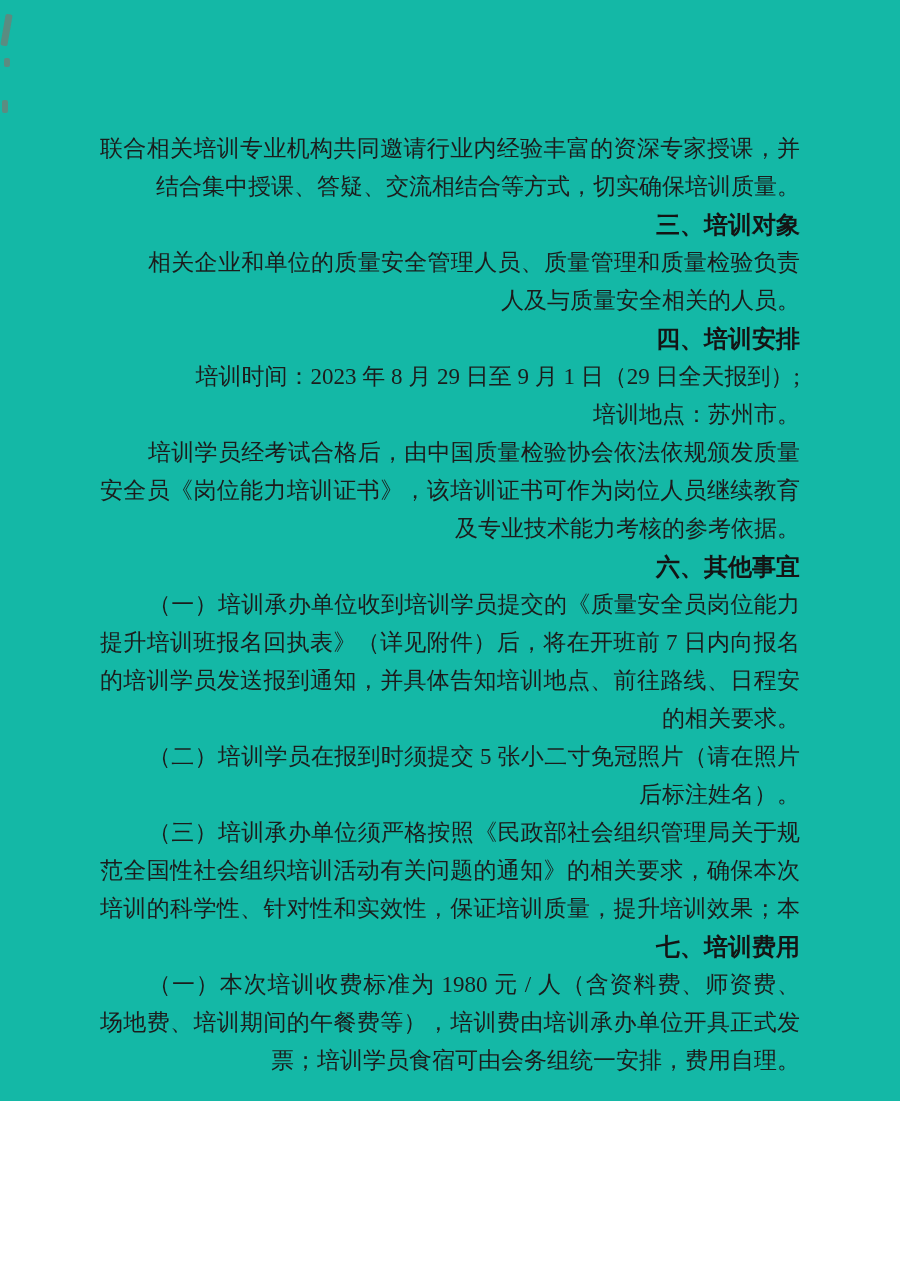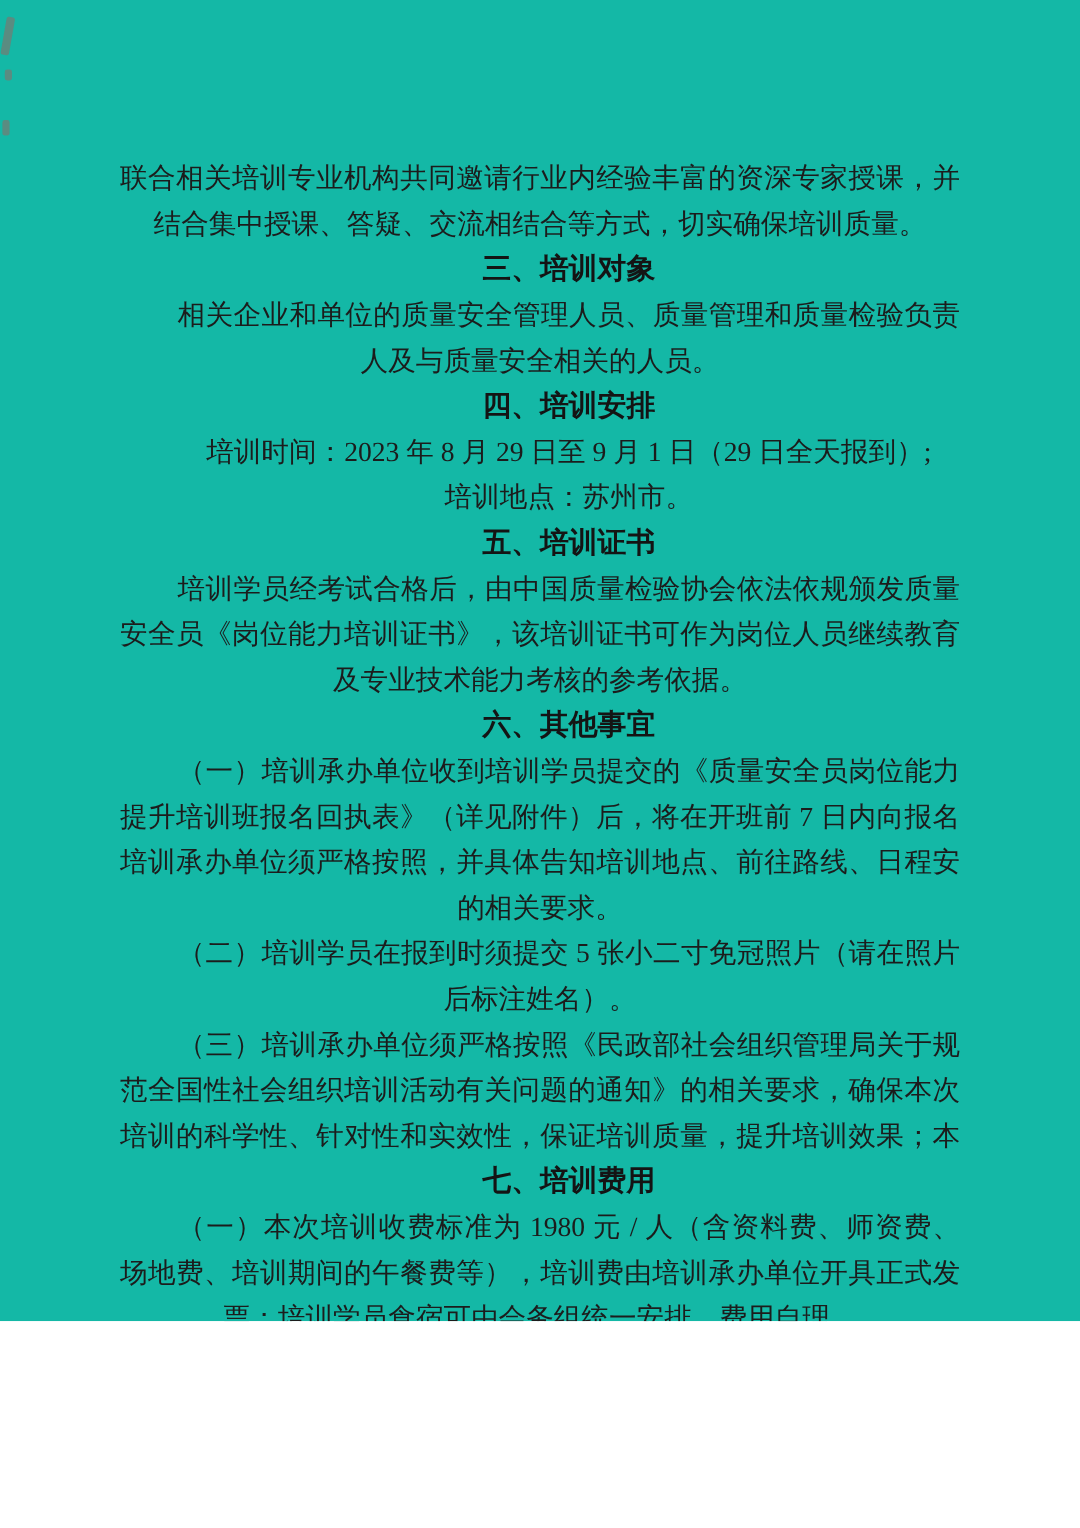--- a/index.html
+++ b/index.html
@@ -19,21 +19,21 @@
   .textblock {
     position: absolute;
     left: 100px;
     top: 130px;
     width: 700px;
   }
   .line {
     height: 38px;
     line-height: 38px;
     font-size: 23px;
-    text-align: center;
+    text-align: right;
     overflow: visible;
   }
   
   .fill {
     text-align: justify;
     text-align-last: justify;
   }
   
   .indent {
     padding-left: 48px;
@@ -78,28 +78,27 @@
 
   <div class="textblock">
     <div class="line fill">联合相关培训专业机构共同邀请行业内经验丰富的资深专家授课，并</div>
     <div class="line">结合集中授课、答疑、交流相结合等方式，切实确保培训质量。</div>
     <div class="line heading">三、培训对象</div>
     <div class="line indent fill">相关企业和单位的质量安全管理人员、质量管理和质量检验负责</div>
     <div class="line">人及与质量安全相关的人员。</div>
     <div class="line heading">四、培训安排</div>
     <div class="line indent">培训时间：2023 年 8 月 29 日至 9 月 1 日（29 日全天报到）;</div>
     <div class="line indent">培训地点：苏州市。</div>
-    <div class="line heading">五、培训证书</div>
     <div class="line indent fill">培训学员经考试合格后，由中国质量检验协会依法依规颁发质量</div>
     <div class="line fill">安全员《岗位能力培训证书》，该培训证书可作为岗位人员继续教育</div>
     <div class="line">及专业技术能力考核的参考依据。</div>
     <div class="line heading">六、其他事宜</div>
     <div class="line indent fill">（一）培训承办单位收到培训学员提交的《质量安全员岗位能力</div>
     <div class="line fill">提升培训班报名回执表》（详见附件）后，将在开班前 7 日内向报名</div>
-    <div class="line fill">培训承办单位须严格按照，并具体告知培训地点、前往路线、日程安</div>
+    <div class="line fill">的培训学员发送报到通知，并具体告知培训地点、前往路线、日程安</div>
     <div class="line">的相关要求。</div>
     <div class="line indent fill">（二）培训学员在报到时须提交 5 张小二寸免冠照片（请在照片</div>
     <div class="line">后标注姓名）。</div>
     <div class="line indent fill">（三）培训承办单位须严格按照《民政部社会组织管理局关于规</div>
     <div class="line fill">范全国性社会组织培训活动有关问题的通知》的相关要求，确保本次</div>
     <div class="line fill">培训的科学性、针对性和实效性，保证培训质量，提升培训效果；本</div>
     <div class="line heading">七、培训费用</div>
     <div class="line indent fill">（一）本次培训收费标准为 1980 元 / 人（含资料费、师资费、</div>
     <div class="line fill">场地费、培训期间的午餐费等），培训费由培训承办单位开具正式发</div>
     <div class="line">票；培训学员食宿可由会务组统一安排，费用自理。</div>

